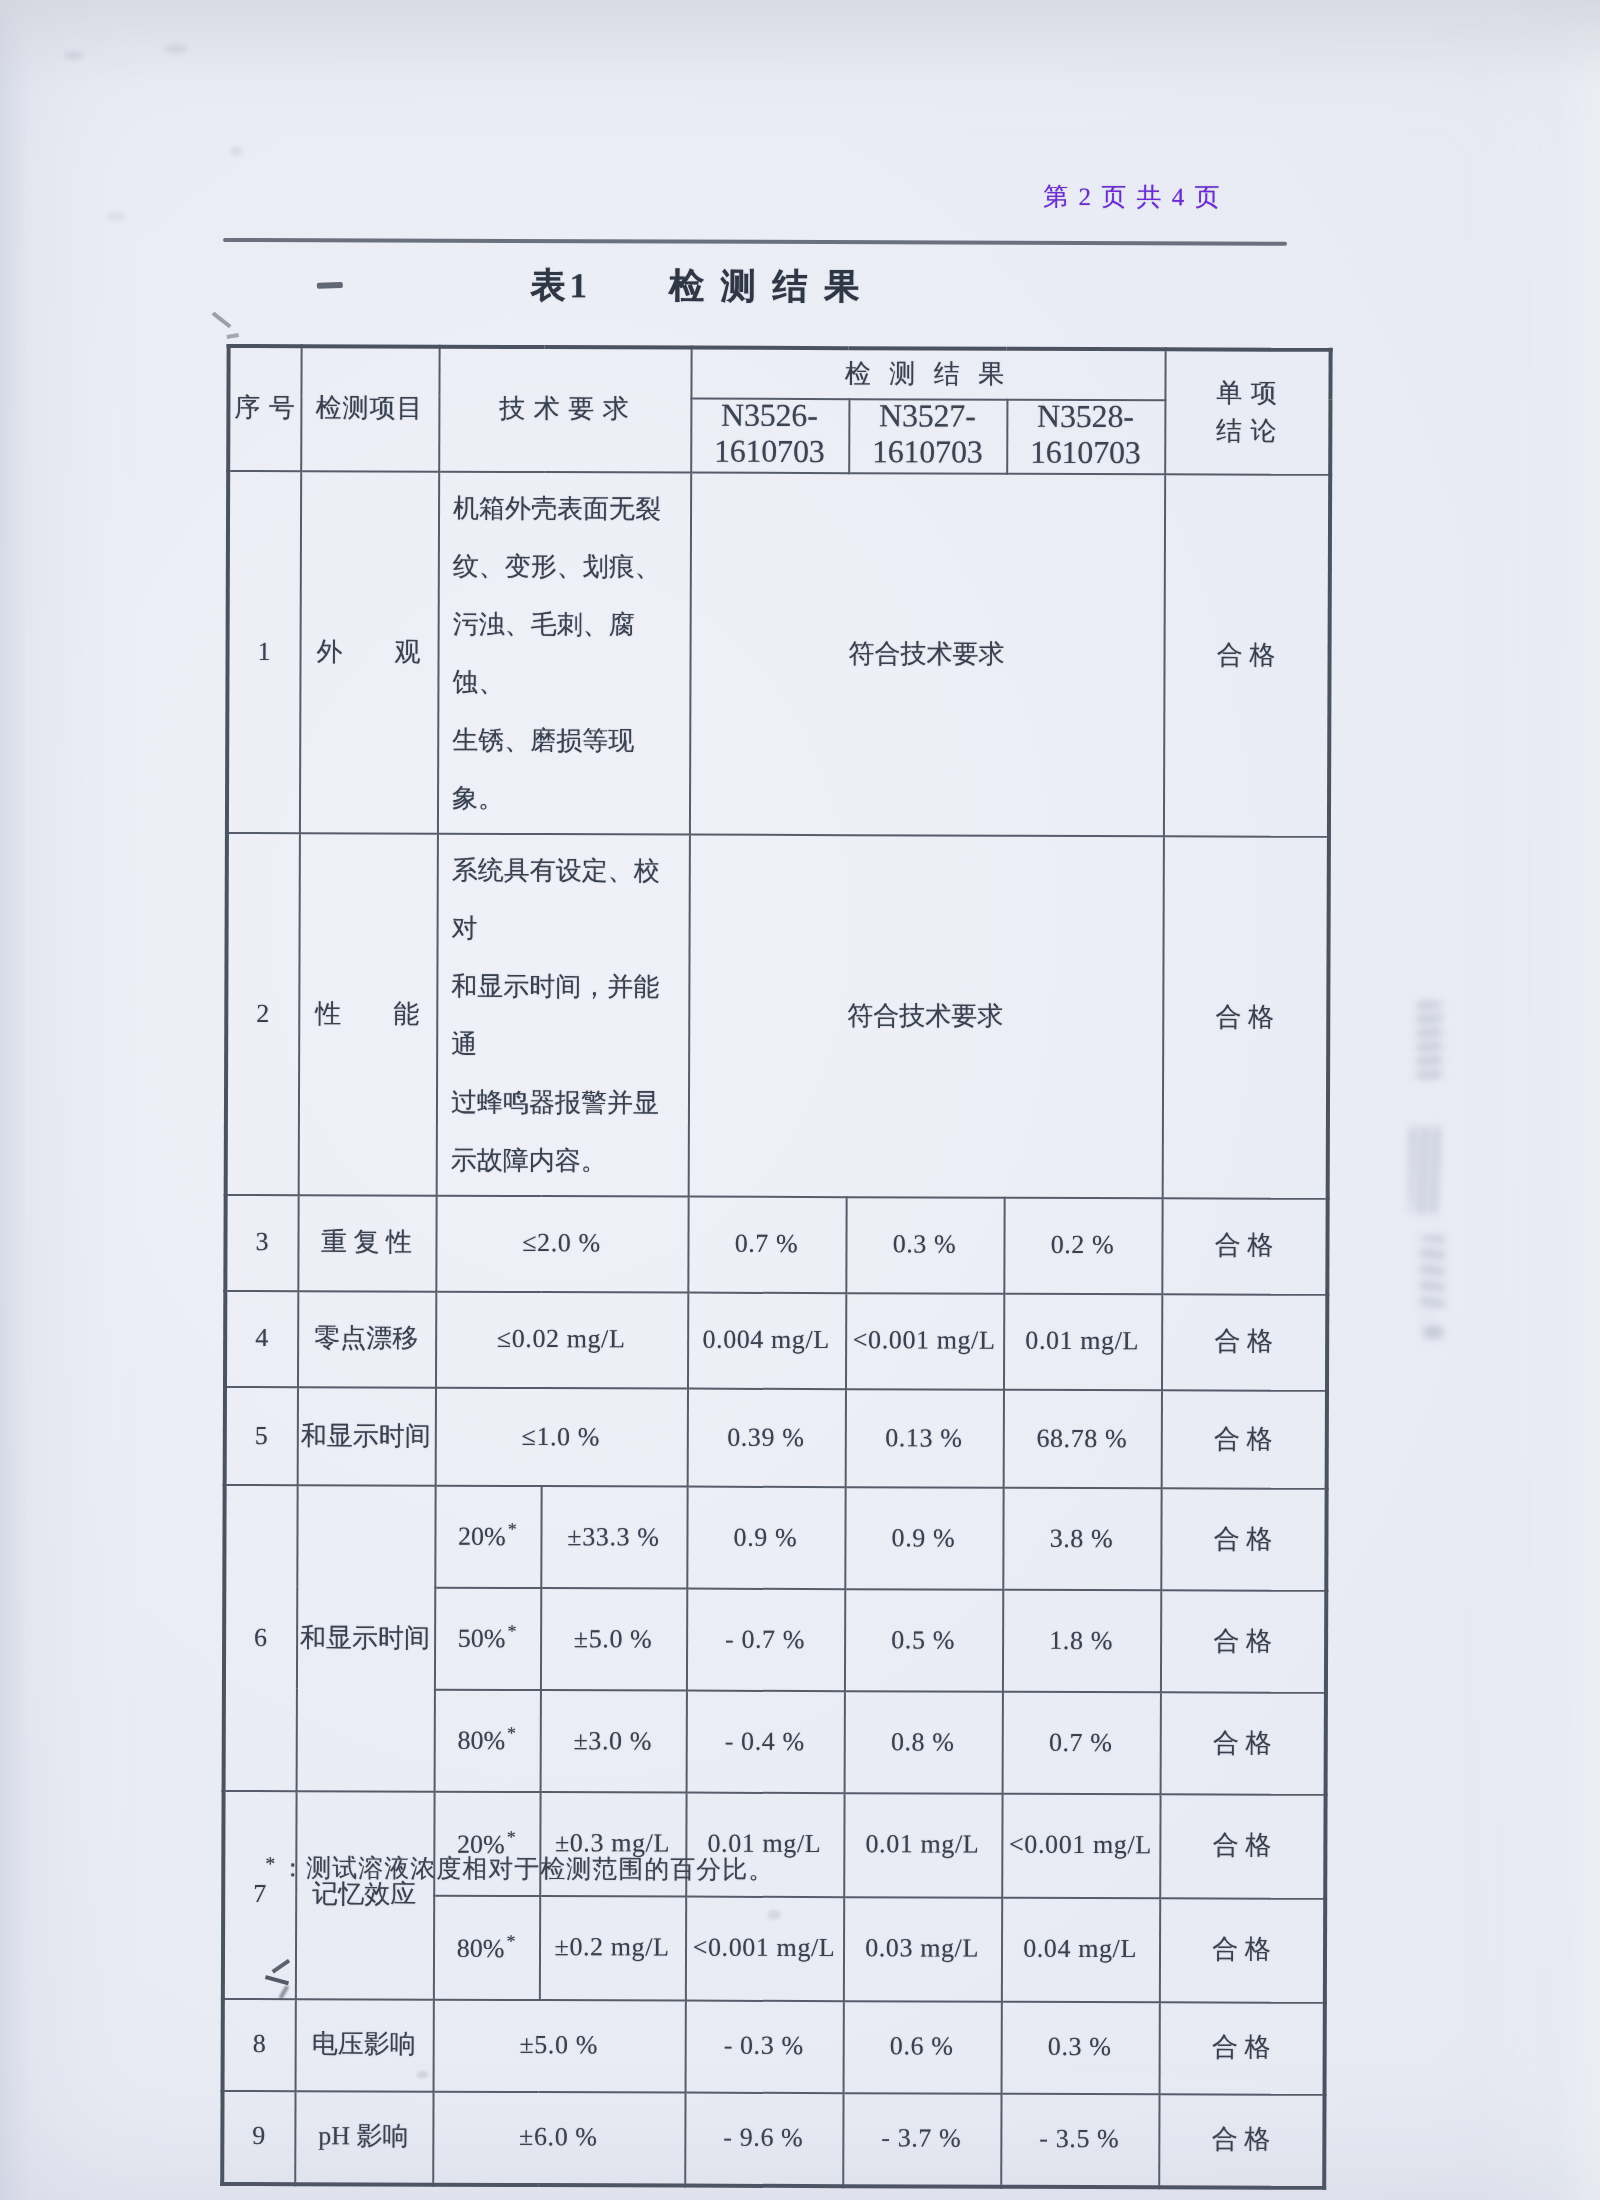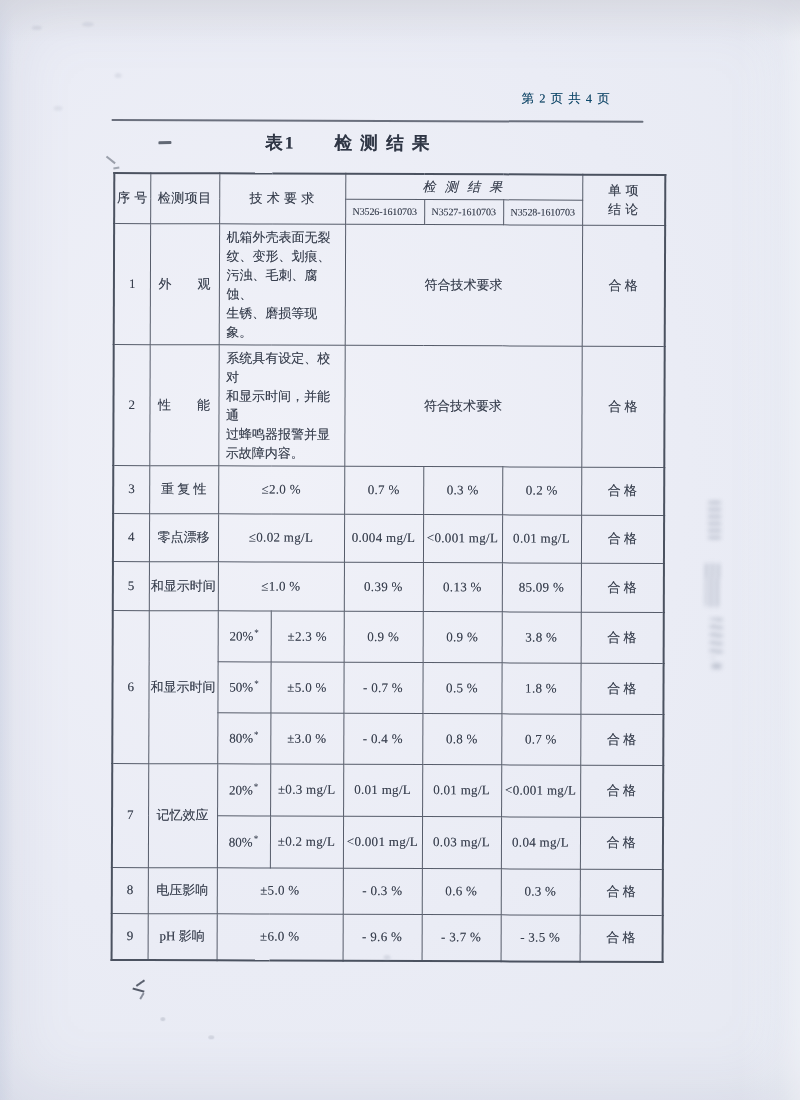--- a/index.html
+++ b/index.html
@@ -10,33 +10,33 @@
     background:
       linear-gradient(180deg, rgba(225,226,232,0.85) 0px, rgba(225,226,232,0) 42px),
       linear-gradient(90deg, rgba(213,219,234,0.55) 0px, rgba(213,219,234,0) 14px),
       linear-gradient(270deg, rgba(250,252,255,0.85) 0px, rgba(247,250,255,0.35) 22px, rgba(247,250,255,0) 60px),
       radial-gradient(ellipse at 35% 42%, #f0f1f8 0%, #eaecf5 55%, #e6e9f2 100%);
   }
   #vignette{position:absolute;inset:0;pointer-events:none;box-shadow:inset 0 0 70px rgba(125,132,158,0.18);}
   #scan-content{position:absolute;inset:0;transform:rotate(0.2deg);transform-origin:400px 550px;
     text-shadow:0 0 0.6px rgba(57,64,79,0.5);}
 
-  .page-number{position:absolute;top:90px;left:520px;width:130px;font-size:12.5px;letter-spacing:1px;color:#0c4a6e;}
+  .page-number{position:absolute;top:90px;left:520px;width:130px;font-size:12.5px;letter-spacing:1px;color:#6d28d9;}
   .header-rule{position:absolute;top:120px;left:110px;width:532px;height:2px;background:#4e5463;opacity:0.82;border-radius:1px;}
   .doc-title{position:absolute;top:131px;left:107px;width:480px;text-align:center;font-size:17.5px;font-weight:bold;letter-spacing:2px;color:#2f3645;}
 
   .table-wrap{position:absolute;top:173px;left:112px;}
   table{border-collapse:collapse;table-layout:fixed;width:551px;border:2px solid #4b5260;background:transparent;}
   th,td{border:1px solid #565c6a;padding:0;text-align:center;vertical-align:middle;
     font-size:13px;font-weight:normal;color:#39404f;}
   th{letter-spacing:0.5px;}
-  .grp{letter-spacing:3px;font-style:italic;}
-  .sample-id{font-size:10px;letter-spacing:-0.1px;color:#3c4352;}
+  .grp{letter-spacing:3px;}
+  .sample-id{font-size:16px;letter-spacing:-0.1px;color:#3c4352;}
   .two-line span{display:block;line-height:19px;}
-  .req-multi{text-align:left;padding:3px 7px;white-space:pre-line;line-height:19px;}
+  .req-multi{text-align:left;padding:3px 7px;white-space:pre-line;line-height:29px;}
   .num{letter-spacing:0.3px;}
   sup.star{font-size:9px;vertical-align:5px;margin-left:1px;}
 
   .footnote{position:absolute;top:927px;left:134px;font-size:12.5px;color:#3c4352;letter-spacing:0.5px;}
   .footnote sup{font-size:10px;vertical-align:3px;margin-right:2px;}
 
   
   .artifact{position:absolute;pointer-events:none;}
   .pen-dash{top:142px;left:157px;width:13px;height:2.5px;background:#3f4654;opacity:0.8;border-radius:1px;transform:rotate(-2deg);}
   .tick-a{top:160px;left:104px;width:11px;height:1.8px;background:#4a5160;opacity:0.5;transform:rotate(38deg);}
@@ -137,29 +137,29 @@
           <td class="num">0.01 mg/L</td>
           <td>合 格</td>
         </tr>
 
         <tr style="height:49px">
           <td>5</td>
           <td>和显示时间</td>
           <td colspan="2" class="num">≤1.0 %</td>
           <td class="num">0.39 %</td>
           <td class="num">0.13 %</td>
-          <td class="num">85.09 %</td>
+          <td class="num">68.78 %</td>
           <td>合 格</td>
         </tr>
 
         <tr style="height:51px">
           <td rowspan="3">6</td>
           <td rowspan="3">和显示时间</td>
           <td><span>20%</span><sup class="star">*</sup></td>
-          <td class="num">±2.3 %</td>
+          <td class="num">±33.3 %</td>
           <td class="num">0.9 %</td>
           <td class="num">0.9 %</td>
           <td class="num">3.8 %</td>
           <td>合 格</td>
         </tr>
         <tr style="height:51px">
           <td><span>50%</span><sup class="star">*</sup></td>
           <td class="num">±5.0 %</td>
           <td class="num">- 0.7 %</td>
           <td class="num">0.5 %</td>
@@ -210,20 +210,21 @@
           <td colspan="2" class="num">±6.0 %</td>
           <td class="num">- 9.6 %</td>
           <td class="num">- 3.7 %</td>
           <td class="num">- 3.5 %</td>
           <td>合 格</td>
         </tr>
       </tbody>
     </table>
   </div>
 
+  <div class="footnote"><sup>*</sup><span>：测试溶液浓度相对于检测范围的百分比。</span></div>
 
   <div class="artifact pen-dash"></div>
   <div class="artifact tick-a"></div>
   <div class="artifact tick-b"></div>
   <div class="artifact ghost ghost-1"></div>
   <div class="artifact ghost ghost-2"></div>
   <div class="artifact ghost ghost-3"></div>
   <div class="artifact ghost ghost-4"></div>
   <div class="artifact smudge smudge-1"></div>
   <div class="artifact smudge smudge-2"></div>

